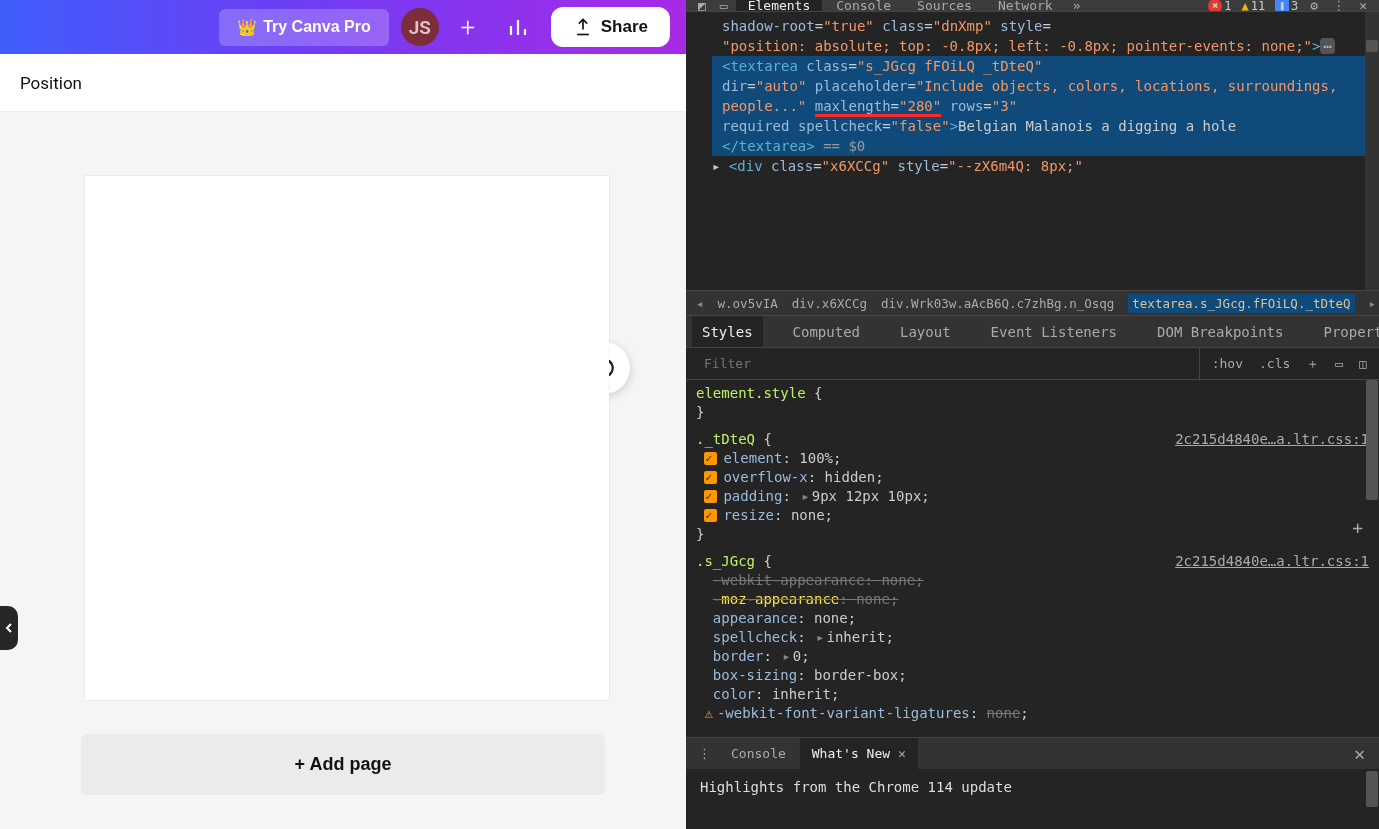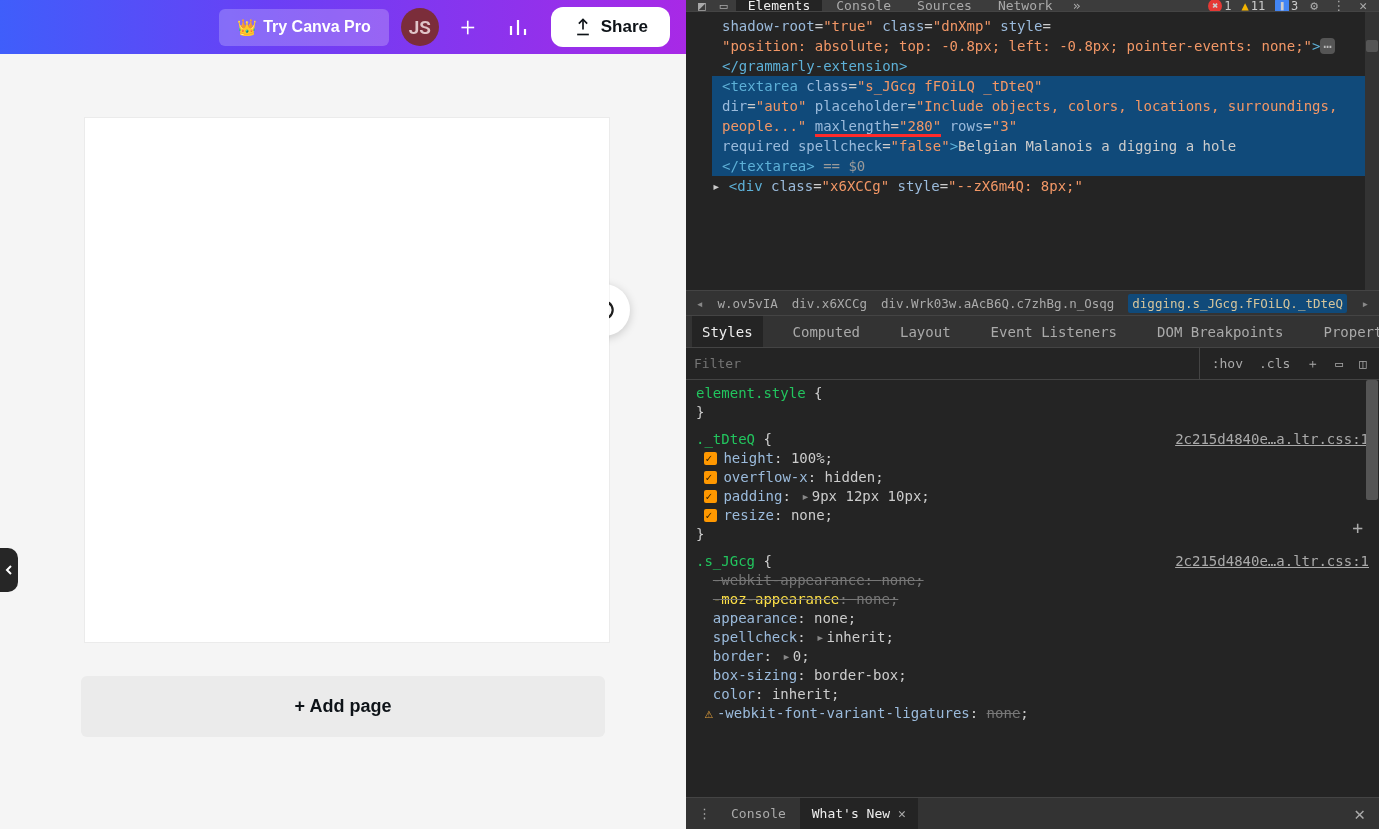--- a/index.html
+++ b/index.html
@@ -49,28 +49,28 @@
 
     .crumbs { height: 26px; background: #333; border-top: 1px solid #444; border-bottom: 1px solid #444; display: flex; align-items: center; gap: 14px; padding: 0 10px; font-size: 12.5px; overflow: hidden; white-space: nowrap; }
     .crumb { color: #aaa; cursor: pointer; }
     .crumb.active { color: #d6c59b; background: #104a7a; padding: 2px 4px; border-radius: 2px; }
 
     .styles-tabs { height: 32px; background: #333; display: flex; align-items: center; gap: 20px; padding: 0 6px; font-size: 14px; border-bottom: 1px solid #444; }
     .s-tab { padding: 0 10px; height: 100%; display: flex; align-items: center; color: #aaa; cursor: pointer; white-space: nowrap; }
     .s-tab.active { background: #242424; color: #eee; }
 
     .filter-row { height: 32px; background: #242424; display: flex; align-items: center; border-bottom: 1px solid #444; }
-    .filter-in { flex: 1; height: 100%; background: transparent; border: none; color: #aaa; padding: 0 8px; font-family: inherit; font-size: 13px; outline: none; }
+    .filter-in { flex: 1; height: 100%; background: transparent; border: none; color: #aaa; padding: 0 18px; font-family: inherit; font-size: 13px; outline: none; }
     .filter-btns { display: flex; align-items: center; gap: 8px; padding: 0 8px; color: #aaa; font-size: 13px; border-left: 1px solid #444; height:100%; }
     .fb { padding: 0 4px; cursor: pointer; }
 
     .styles-body { flex: 1; overflow: auto; font-size: 14px; line-height: 19px; padding: 4px 10px 10px 10px; position: relative; }
     .rule { margin-bottom: 8px; }
     .rule-src { float: right; color: #aaa; cursor: pointer; text-decoration: underline; }
-    .sel { color: #22c55e; }
+    .sel { color: #bef264; }
     .brace { color: #ccc; }
     .prop { color: #9bbbdc; }
     .val  { color: #ccc; }
     .off  { text-decoration: line-through; color: #777; }
     .off .prop, .off .val { color: #777; }
     .chk { display: inline-block; width: 13px; height: 13px; background: #ff9800; margin-right: 6px; border-radius: 2px; vertical-align: -2px; position: relative; }
     .chk::after { content: "✓"; position: absolute; font-size: 11px; color: #2a1a00; left: 1px; top: -3px; }
     .warn-tri { color: #e6a23c; margin-right: 4px; }
     .expand-tri { color: #888; margin: 0 2px; }
     .add-rule-plus { position: absolute; right: 16px; top: 138px; color: #aaa; font-size: 18px; cursor: pointer; }
@@ -105,20 +105,23 @@
     <button class="share-btn">
       <svg width="20" height="20" viewBox="0 0 24 24" fill="none" stroke="#0e1318" stroke-width="2">
           <path d="M12 3v12"></path>
           <path d="M7 8l5-5 5 5"></path>
           <path d="M5 21h14"></path>
         </svg>
       <span>Share</span>
     </button>
   </div>
 
+  <div class="position-bar">
+    <span>Position</span>
+  </div>
 
   <div class="canvas-area">
     <div class="page-tools">
       <div class="tool-icon">
         <svg width="24" height="24" viewBox="0 0 24 24" fill="none" stroke="#2e2e2e" stroke-width="1.8">
             <rect x="8" y="8" width="12" height="12" rx="2"></rect>
             <rect x="4" y="4" width="12" height="12" rx="2"></rect>
           </svg>
       </div>
       <div class="tool-icon">
@@ -176,21 +179,20 @@
     <span class="dt-icnbtn">✕</span>
   </div>
 
   <div class="dom-panel">
     <div style="padding-left:10px;">
       <span class="tok-attr">shadow-root</span><span class="tok-text">=</span><span class="tok-val">"<span>true</span>"</span>
       <span class="tok-attr"> class</span><span class="tok-text">=</span><span class="tok-val">"<span>dnXmp</span>"</span>
       <span class="tok-attr"> style</span><span class="tok-text">=</span>
     </div>
     <div style="padding-left:10px;"><span class="tok-val">"<span>position: absolute; top: -0.8px; left: -0.8px; pointer-events: none;</span>"</span><span class="tok-tag">&gt;</span><span class="ellips">⋯</span></div>
-    <div style="padding-left:10px;"><span class="tok-tag">&lt;/</span><span class="tok-tag">grammarly-extension</span><span class="tok-tag">&gt;</span></div>
 
     <div class="highlight-sel" style="display:block;padding-left:10px;">
       <span class="tok-tag">&lt;textarea</span>
       <span class="tok-attr"> class</span>=<span class="tok-val">"<span>s_JGcg fFOiLQ _tDteQ</span>"</span><br>
       <span class="tok-attr">dir</span>=<span class="tok-val">"<span>auto</span>"</span>
       <span class="tok-attr"> placeholder</span>=<span class="tok-val">"<span>Include objects, colors, locations, surroundings, people...</span>"</span>
       <span class="redline"><span class="tok-attr"> maxlength</span>=<span class="tok-val">"<span>280</span>"</span></span>
       <span class="tok-attr"> rows</span>=<span class="tok-val">"<span>3</span>"</span><br>
       <span class="tok-attr">required</span>
       <span class="tok-attr"> spellcheck</span>=<span class="tok-val">"<span>false</span>"</span><span class="tok-tag">&gt;</span><span class="tok-text">Belgian Malanois a digging a hole</span><br>
@@ -200,21 +202,21 @@
     <div class="dom-scroll-thin">
         <div class="dom-scroll-thumb"></div>
       </div>
   </div>
 
   <div class="crumbs">
     <span style="color:#888">◂</span>
     <span class="crumb">w.ov5vIA</span>
     <span class="crumb">div.x6XCCg</span>
     <span class="crumb">div.Wrk03w.aAcB6Q.c7zhBg.n_Osqg</span>
-    <span class="crumb active">digging.s_JGcg.fFOiLQ._tDteQ</span>
+    <span class="crumb active">textarea.s_JGcg.fFOiLQ._tDteQ</span>
     <span style="color:#888;margin-left:auto">▸</span>
   </div>
 
   <div class="styles-tabs">
     <div class="s-tab active">Styles</div>
     <div class="s-tab">Computed</div>
     <div class="s-tab">Layout</div>
     <div class="s-tab">Event Listeners</div>
     <div class="s-tab">DOM Breakpoints</div>
     <div class="s-tab">Properties</div>
@@ -234,21 +236,21 @@
 
   <div class="styles-body">
     <div class="rule">
       <span class="sel">element.style</span> <span class="brace">{</span><br>
       <span class="brace">}</span>
     </div>
 
     <div class="rule">
       <span class="rule-src">2c215d4840e…a.ltr.css:1</span>
       <span class="sel">._tDteQ</span> <span class="brace">{</span><br>
-      &nbsp;<span class="chk"></span><span class="prop">height</span>: <span class="val">100%</span>;<br>
+      &nbsp;<span class="chk"></span><span class="prop">element</span>: <span class="val">100%</span>;<br>
       &nbsp;<span class="chk"></span><span class="prop">overflow-x</span>: <span class="val">hidden</span>;<br>
       &nbsp;<span class="chk"></span><span class="prop">padding</span>: <span class="expand-tri">▸</span><span class="val">9px 12px 10px</span>;<br>
       &nbsp;<span class="chk"></span><span class="prop">resize</span>: <span class="val">none</span>;<br>
       <span class="brace">}</span>
     </div>
     <div class="add-rule-plus">+</div>
 
     <div class="rule">
       <span class="rule-src">2c215d4840e…a.ltr.css:1</span>
       <span class="sel">.s_JGcg</span> <span class="brace">{</span><br>
@@ -265,13 +267,17 @@
   </div>
 
   <div class="drawer-tabs">
     <span class="dt-icnbtn">⋮</span>
     <div class="d-tab">Console</div>
     <div class="d-tab active">
       <span>What's New</span>&nbsp;<span style="color:#aaa">✕</span>
     </div>
     <span class="d-close">✕</span>
   </div>
+  <div class="drawer-body">
+    <span>Highlights from the Chrome 114 update</span>
+    <div class="sb"></div>
+  </div>
 </div>
 
 </body></html>

